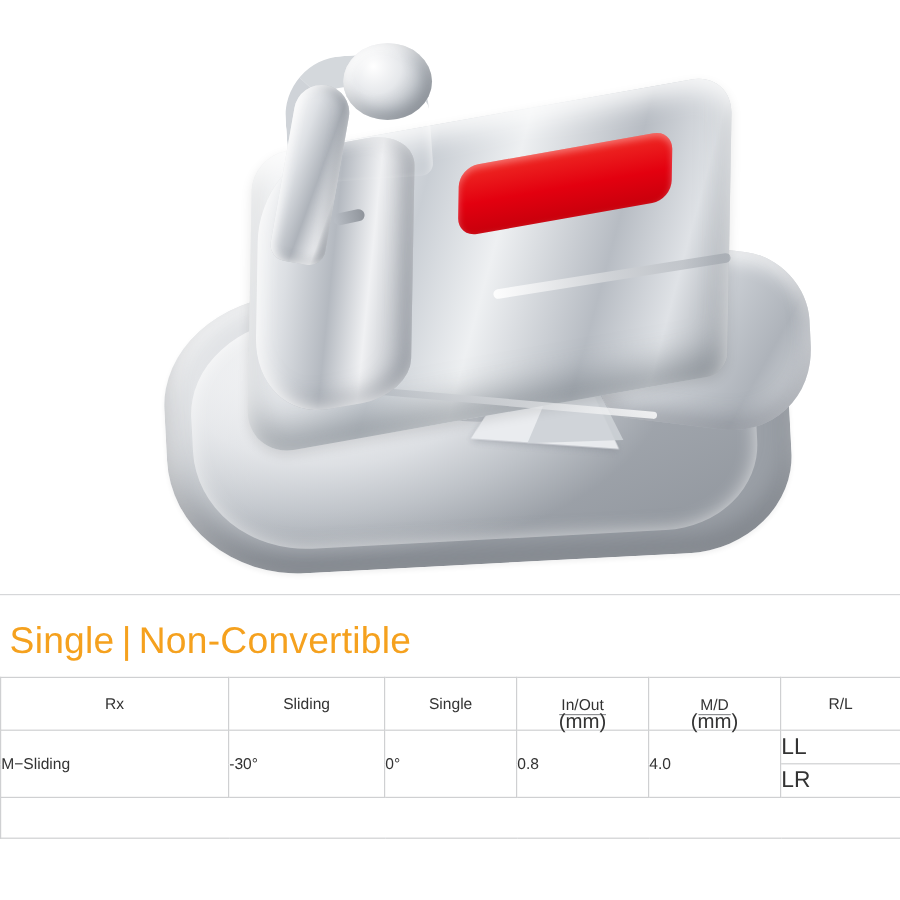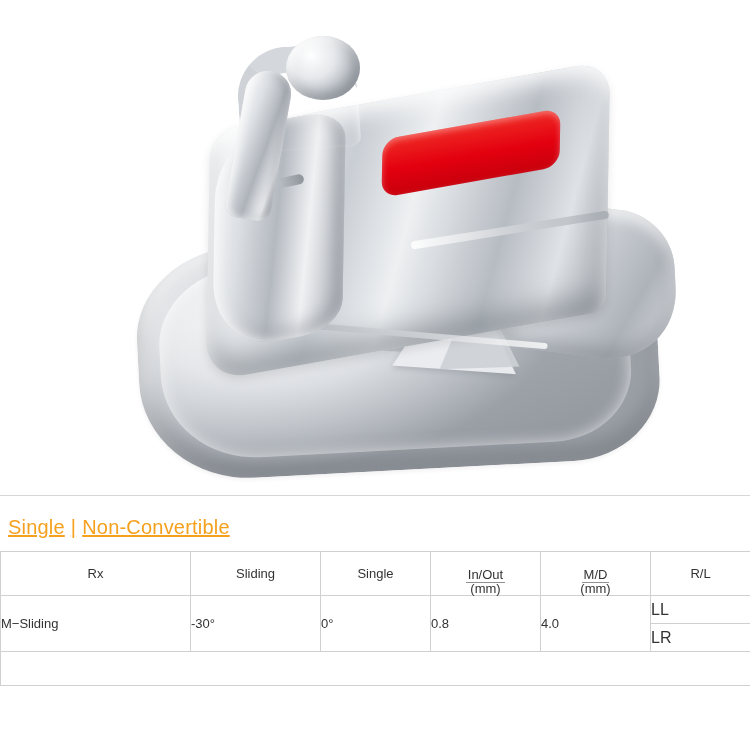--- a/index.html
+++ b/index.html
@@ -235,25 +235,24 @@
   }
 
   
   .divider {
     width: 750px;
     height: 1px;
     background: #d6d7d9;
   }
   .caption {
     padding: 20px 8px 12px 8px;
-    font-size: 20px;
+    font-size: 31px;
     color: #f5a11e;
     letter-spacing: 0.2px;
     white-space: nowrap;
-    text-decoration: underline;
   }
   .caption .bar {
     color: #f5a11e;
     padding: 0 6px;
     font-weight: 400;
   }
 
   
   table.spec {
     border-collapse: collapse;
@@ -266,39 +265,39 @@
     color: #333;
     font-weight: normal;
     padding: 0;
   }
   table.spec th {
     height: 34px;
     font-size: 13px;
   }
   .unit {
     display: block;
-    font-size: 13px;
+    font-size: 17px;
     line-height: 12px;
   }
   .hdr-stack {
     line-height: 13px;
   }
   .hdr-stack .top {
     display: inline-block;
     border-bottom: 1px solid #8f9093;
     padding: 0 2px 1px 2px;
     margin-top: 16px;
   }
   td.val {
     height: 54px;
     font-size: 13px;
   }
   td.rl-cell {
     height: 27px;
-    font-size: 16px;
+    font-size: 19px;
   }
   .lastrow td {
     height: 33px;
     border-left: none;
     border-right: none;
   }
   .noleft { border-left: none; }
   .noright { border-right: none; }
 </style>
 </head>

